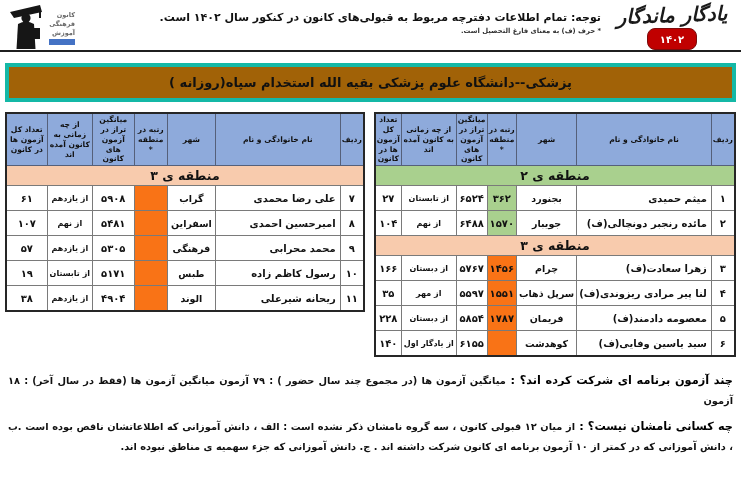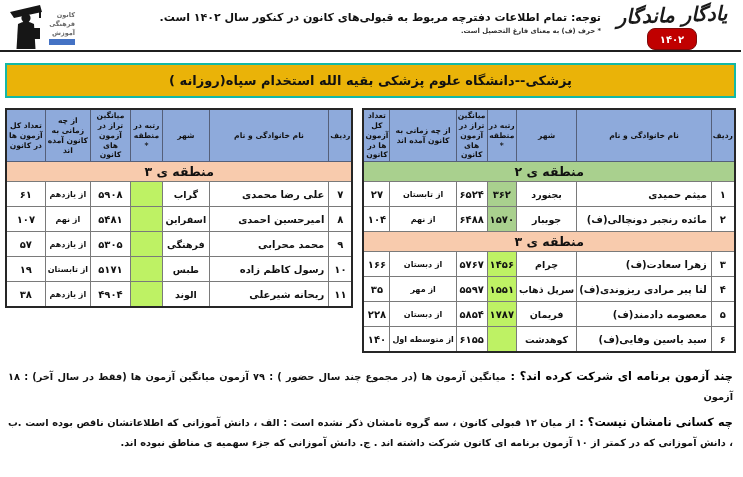--- a/index.html
+++ b/index.html
@@ -14,37 +14,37 @@
   .logo-text span{font-size:6.5px;font-weight:bold;color:#6a6a6a;line-height:1.2;}
   .logo-bar{width:26px;height:6px;background:#4472C4;margin-top:1px;}
   .note{position:absolute;right:140px;top:11px;direction:rtl;text-align:right;}
   .note-main{font-size:11px;font-weight:bold;color:#111;}
   .note-sub{font-size:6.8px;font-weight:bold;color:#333;margin-top:3px;}
   .brand{position:absolute;right:4px;top:3px;width:130px;text-align:center;z-index:3;}
   .brand-script{font-family:"DejaVu Serif",serif;font-style:italic;font-weight:bold;font-size:20px;direction:rtl;color:#1a1a1a;transform:rotate(-2deg);white-space:nowrap;}
   .badge{display:inline-block;background:#C00000;color:#fff;font-weight:bold;font-size:10px;line-height:1;padding:6px 12px 4px;border-radius:8px;border:1px solid #7b0c0c;margin-top:1px;}
 
   
-  .titlebar{margin:11px 5px 0;height:31px;background:#eab308;border:2px solid #14b8a6;
+  .titlebar{margin:11px 5px 0;height:31px;background:#a16207;border:4px solid #14b8a6;
     display:flex;align-items:center;justify-content:center;direction:rtl;
     font-weight:bold;font-size:13px;color:#111;}
 
   
   .tables{display:flex;gap:9px;margin:10px 5px 0;align-items:flex-start;direction:rtl;}
   table{border-collapse:collapse;flex:1;border:2px solid #262626;table-layout:fixed;background:#fff;}
   th{background:#8EAADB;font-size:7.6px;font-weight:bold;color:#111;border:1px solid #55607a;
      height:40px;padding:1px 1px;line-height:1.3;text-align:center;vertical-align:middle;}
   td{border:1px solid #7a7a7a;font-size:10px;font-weight:bold;color:#111;height:24px;
      text-align:center;vertical-align:middle;padding:0 2px;overflow:hidden;white-space:nowrap;}
   td.c-name{text-align:right;padding-right:4px;}
   td.c-city{font-size:9.5px;}
   td.c-since{font-size:8px;}
   td.band{height:19px;font-size:12.5px;letter-spacing:.5px;}
   .z-green{background:#A9D08E;}
-  .z-peach{background:#bef264;}
+  .z-peach{background:#f97316;}
   .z-green-band{background:#A9D08E;}
   .z-peach-band{background:#F8CBAD;}
 
   
   .qa{margin:13px 8px 0;direction:rtl;}
   .qa p{margin:0 0 6px;font-size:9.8px;font-weight:bold;line-height:1.9;text-align:justify;color:#111;}
   .qa .q{font-size:11.3px;color:#000;}
 </style>
 </head>
 <body>
@@ -154,21 +154,21 @@
             <td class="c-avg">۵۸۵۴</td>
             <td class="c-since">از دبستان</td>
             <td class="c-total">۲۲۸</td>
           </tr>
           <tr>
             <td class="c-num">۶</td>
             <td class="c-name">سید یاسین وفایی(ف)</td>
             <td class="c-city">کوهدشت</td>
             <td class="c-rank z-peach"></td>
             <td class="c-avg">۶۱۵۵</td>
-            <td class="c-since">از متوسطه اول</td>
+            <td class="c-since">از یادگار اول</td>
             <td class="c-total">۱۴۰</td>
           </tr>
         </tbody>
       </table>
     <table id="t-left" dir="rtl">
         <colgroup>
           <col style="width: 5%;">
           <col style="width: 36%;">
           <col style="width: 13.5%;">
           <col style="width: 9.5%;">

